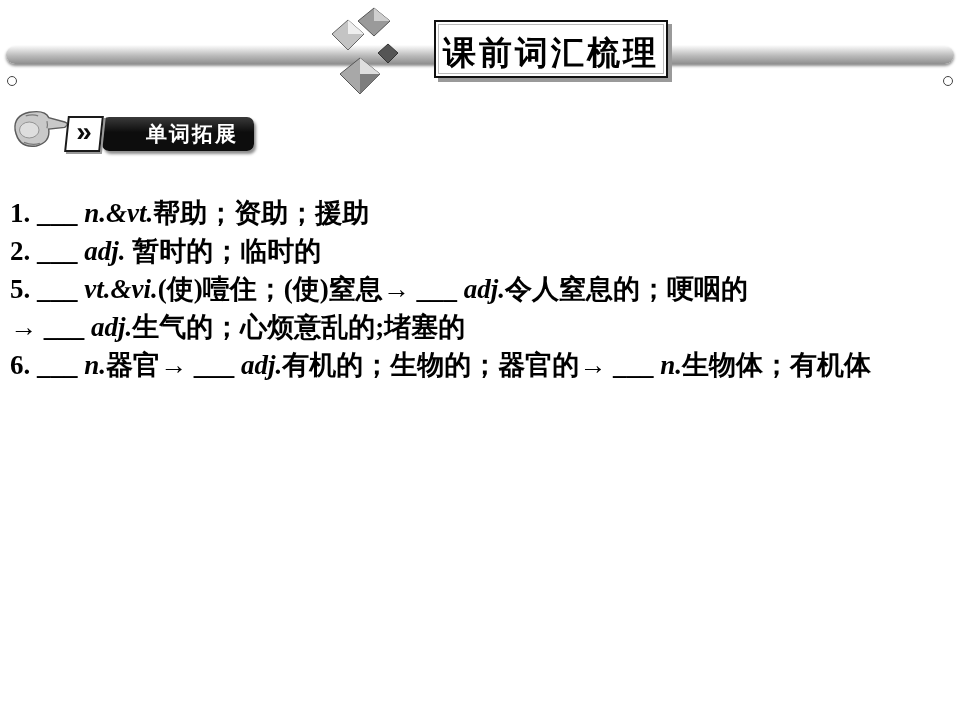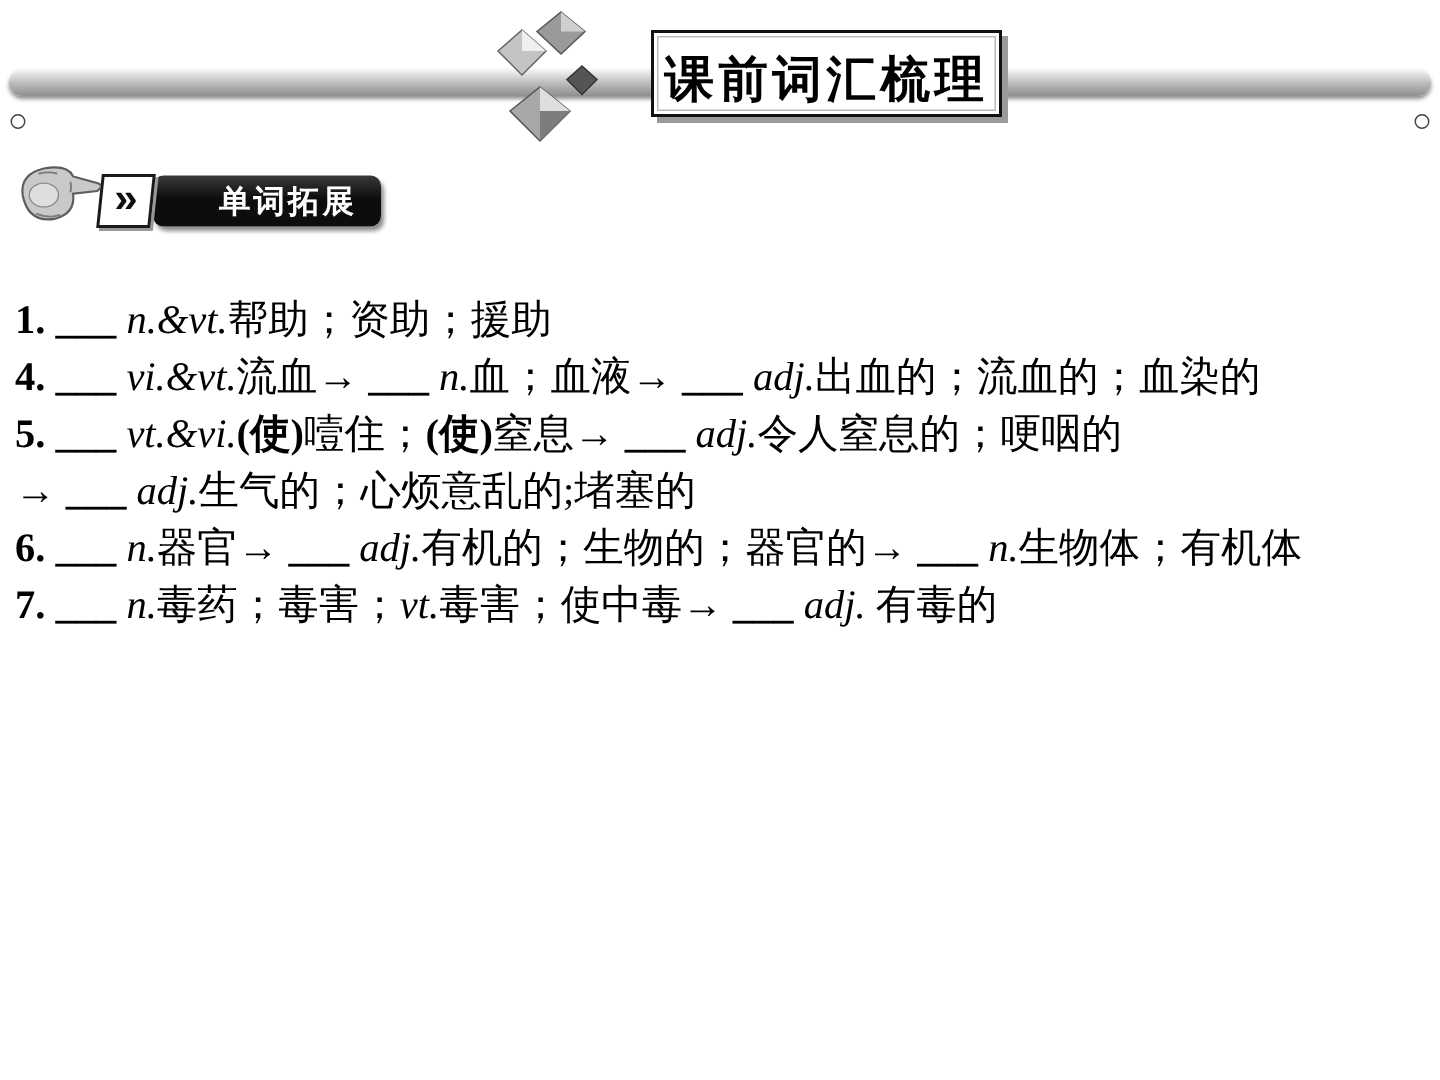--- a/index.html
+++ b/index.html
@@ -45,22 +45,22 @@
     font-family:"Liberation Sans","DejaVu Sans",sans-serif;font-weight:bold;font-size:21px;
     letter-spacing:2px;box-shadow:2px 3px 3px rgba(0,0,0,.45);
   }
   
   .vocab{
     position:absolute;left:10px;top:194px;width:940px;
     font-size:27px;line-height:38px;
   }
   .vocab-item{margin:0;}
   .seg-b{font-weight:bold;}
-  .seg-bi{font-weight:normal;font-style:italic;}
-  .seg-r{font-weight:normal;}
+  .seg-bi{font-weight:bold;font-style:italic;}
+  .seg-r{font-weight:bold;}
 </style>
 </head>
 <body>
 
 <div class="ribbon"></div>
 <div class="ribbon-end left"></div>
 <div class="ribbon-end right"></div>
 
 <svg class="gems" viewBox="0 0 80 96" aria-hidden="true">
   <polygon points="44,2 60,15 44,30 28,15" fill="#9a9a9a" stroke="#555" stroke-width="1"></polygon>
@@ -86,17 +86,16 @@
 <div class="chev-box">
   <span>»</span>
 </div>
 
 <div class="badge" style="background: linear-gradient(rgb(58, 58, 58), rgb(13, 13, 13) 45%); color: rgb(255, 255, 255); padding-left: 44px;">
   <span>单词拓展</span>
 </div>
 
 <div class="vocab">
     <div class="vocab-item"><span class="seg-b">1. </span><span class="seg-b">___ </span><span class="seg-bi">n.&amp;vt.</span><span class="seg-r">帮助；资助；援助</span></div>
-    <div class="vocab-item"><span class="seg-b">4. </span><span class="seg-b">___ </span><span class="seg-bi">vi.&amp;vt.</span><span class="seg-r">流血→ </span><span class="seg-b">___ </span><span class="seg-bi">n.</span><span class="seg-r">血；血液→ </span><span class="seg-b">___ </span><span class="seg-bi">adj.</span><span class="seg-r">出血的；流血的；血染的</span></div>
+    <div class="vocab-item"><span class="seg-b">2. </span><span class="seg-b">___ </span><span class="seg-bi">adj.</span><span class="seg-r"> 暂时的；临时的</span></div>
     <div class="vocab-item"><span class="seg-b">5. </span><span class="seg-b">___ </span><span class="seg-bi">vt.&amp;vi.</span><span class="seg-b">(使)</span><span class="seg-r">噎住；</span><span class="seg-b">(使)</span><span class="seg-r">窒息→ </span><span class="seg-b">___ </span><span class="seg-bi">adj.</span><span class="seg-r">令人窒息的；哽咽的</span><br><span class="seg-r">→ </span><span class="seg-b">___ </span><span class="seg-bi">adj.</span><span class="seg-r">生气的；心烦意乱的;堵塞的</span></div>
     <div class="vocab-item"><span class="seg-b">6. </span><span class="seg-b">___ </span><span class="seg-bi">n.</span><span class="seg-r">器官→ </span><span class="seg-b">___ </span><span class="seg-bi">adj.</span><span class="seg-r">有机的；生物的；器官的→ </span><span class="seg-b">___ </span><span class="seg-bi">n.</span><span class="seg-r">生物体；有机体</span></div>
-    <div class="vocab-item"><span class="seg-b">7. </span><span class="seg-b">___ </span><span class="seg-bi">n.</span><span class="seg-r">毒药；毒害；</span><span class="seg-bi">vt.</span><span class="seg-r">毒害；使中毒→ </span><span class="seg-b">___ </span><span class="seg-bi">adj.</span><span class="seg-r"> 有毒的</span></div>
   </div>
 
 </body></html>

